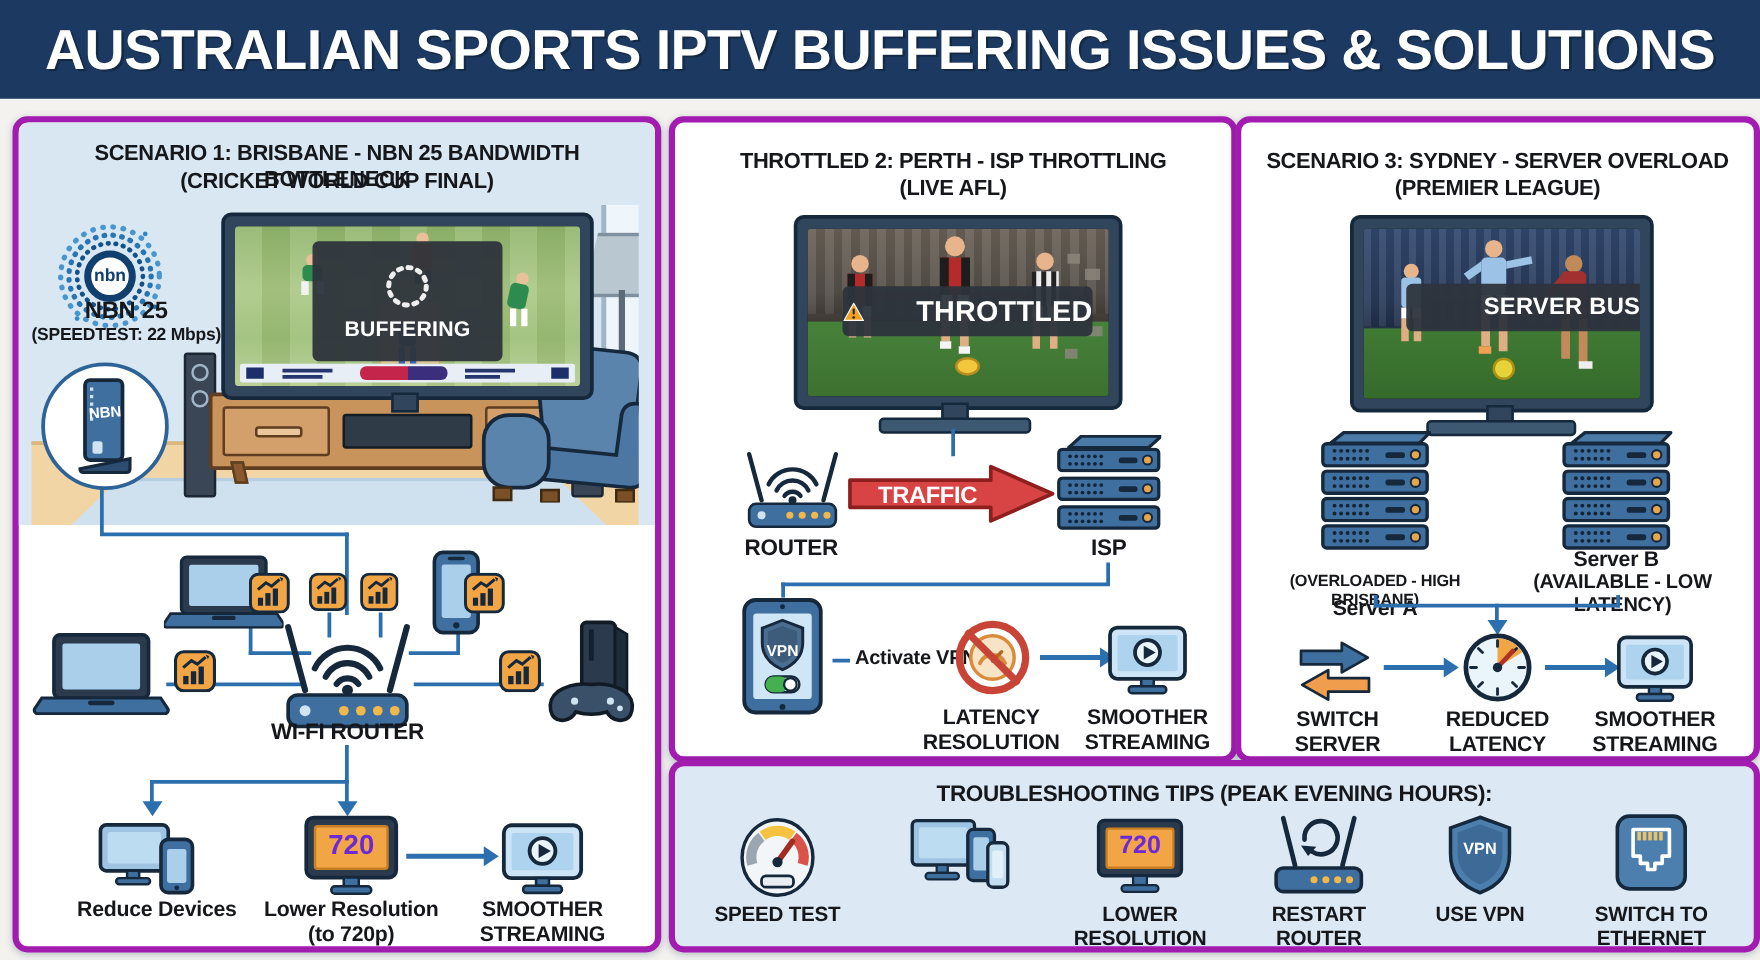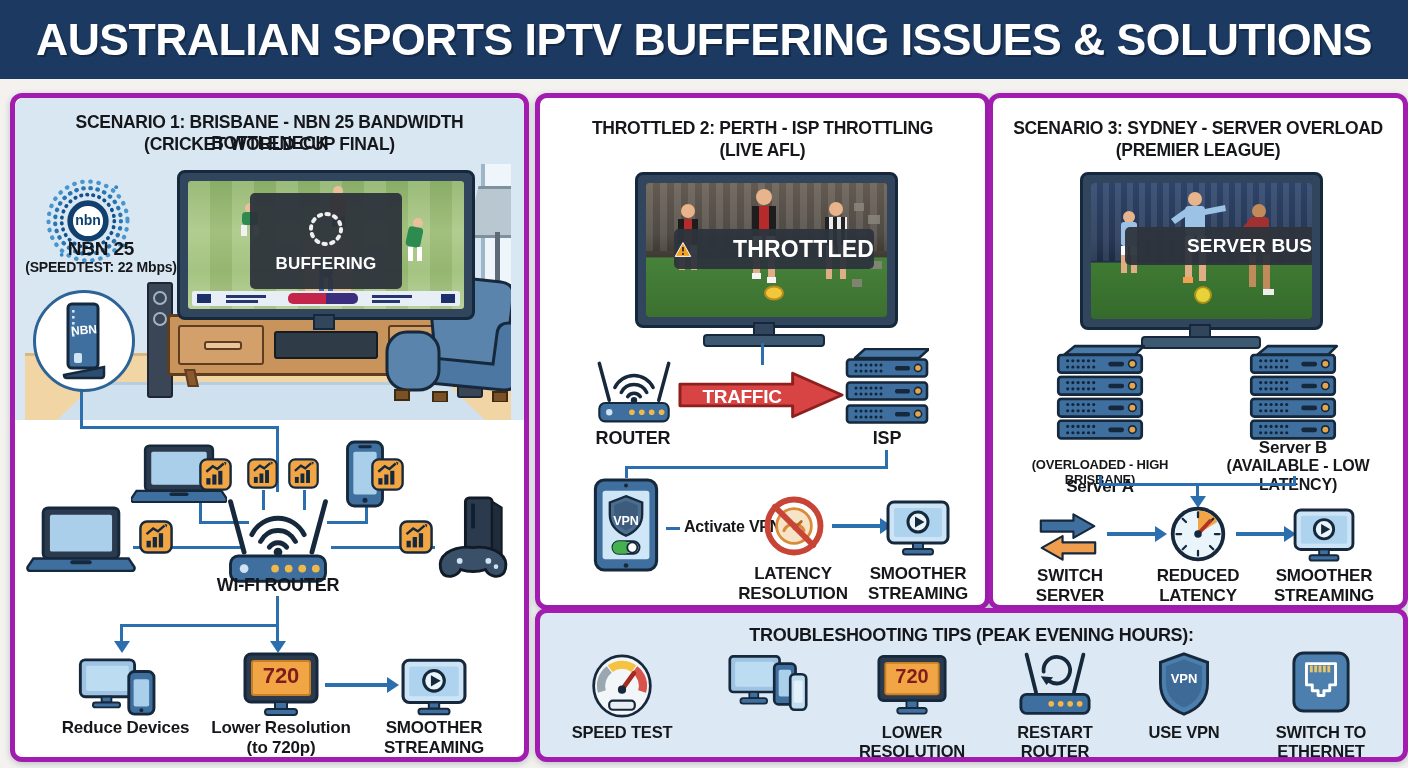--- a/index.html
+++ b/index.html
@@ -37,21 +37,21 @@
   .speaker i{display:block;width:10px;height:10px;border:2px solid #9fb4c6;border-radius:50%;margin:7px auto 0;}
   #cabinet{position:absolute;background:#c9935c;border:3px solid #5f3d20;border-radius:4px;}
   .drawer{position:absolute;top:8px;bottom:8px;background:#d3a06b;border:2px solid #5f3d20;border-radius:3px;}
   .handle{position:absolute;left:50%;top:40%;width:34px;height:5px;margin-left:-17px;background:#e9c79b;border:2px solid #5f3d20;border-radius:3px;}
   #media{position:absolute;background:#2f3b47;border:2px solid #141c24;border-radius:3px;}
   .leg{position:absolute;bottom:-14px;width:7px;height:14px;background:#8a5a2e;border:2px solid #5f3d20;}
   #lampshade{position:absolute;background:#b9c7d1;border:3px solid #7f919e;clip-path:polygon(18% 0,82% 0,100% 100%,0 100%);}
   #lamppole{position:absolute;width:5px;background:#5c6b77;}
   #window{position:absolute;background:#eef5fb;border-left:4px solid #9fb6c8;}
   .circle-badge{position:absolute;background:#ffffff;border:3px solid #2d6396;border-radius:50%;}
-  .olabel{position:absolute;color:#7f1d1d;font-weight:bold;text-align:center;}
+  .olabel{position:absolute;color:#6d28d9;font-weight:bold;text-align:center;}
   .wlabel{position:absolute;color:#ffffff;font-weight:bold;text-align:center;}
 </style>
 </head>
 <body>
 
 <svg width="0" height="0" style="position:absolute" aria-hidden="true">
   <defs>
     <symbol id="sym-server-unit" viewBox="0 0 84 20">
       <rect x="2" y="1.5" width="80" height="17" rx="3" fill="#3f6f9f" stroke="#16293c" stroke-width="2.6"></rect>
       <g fill="#122538">

